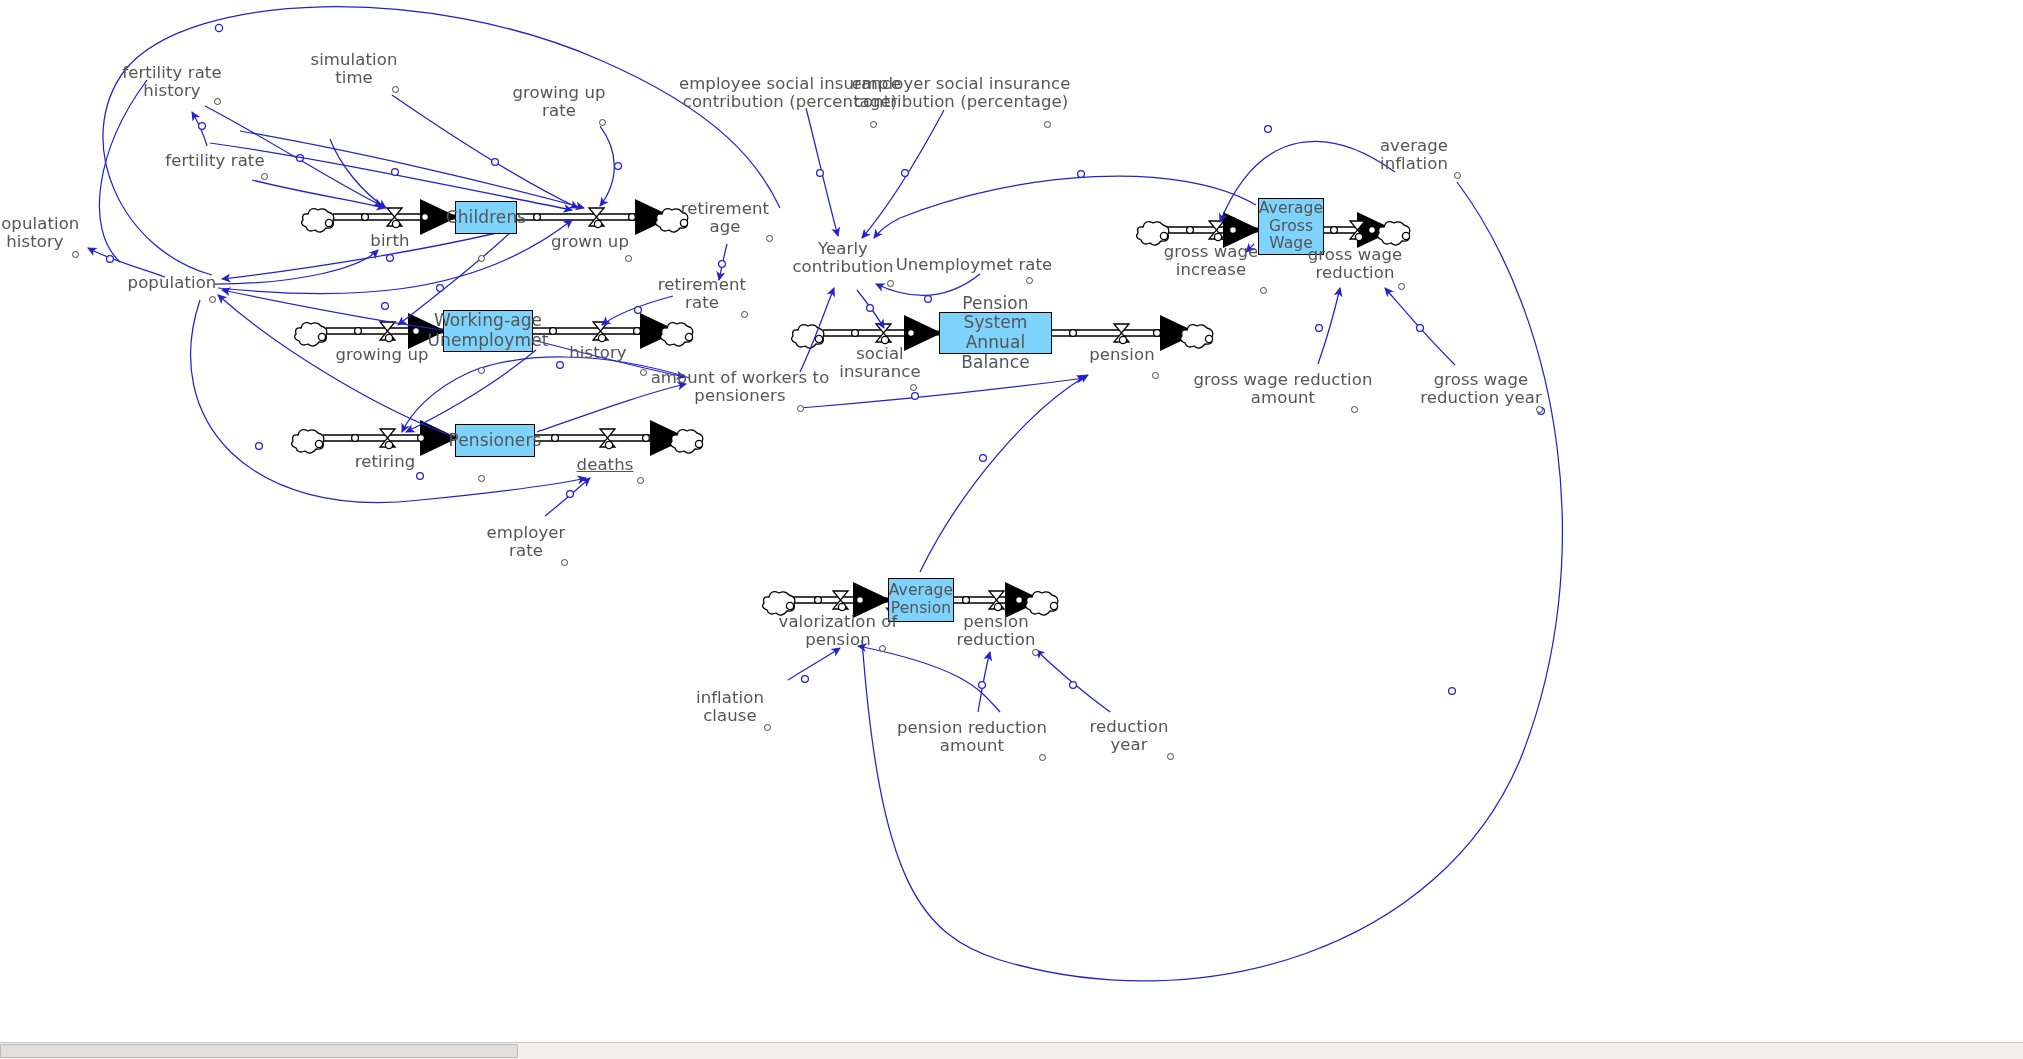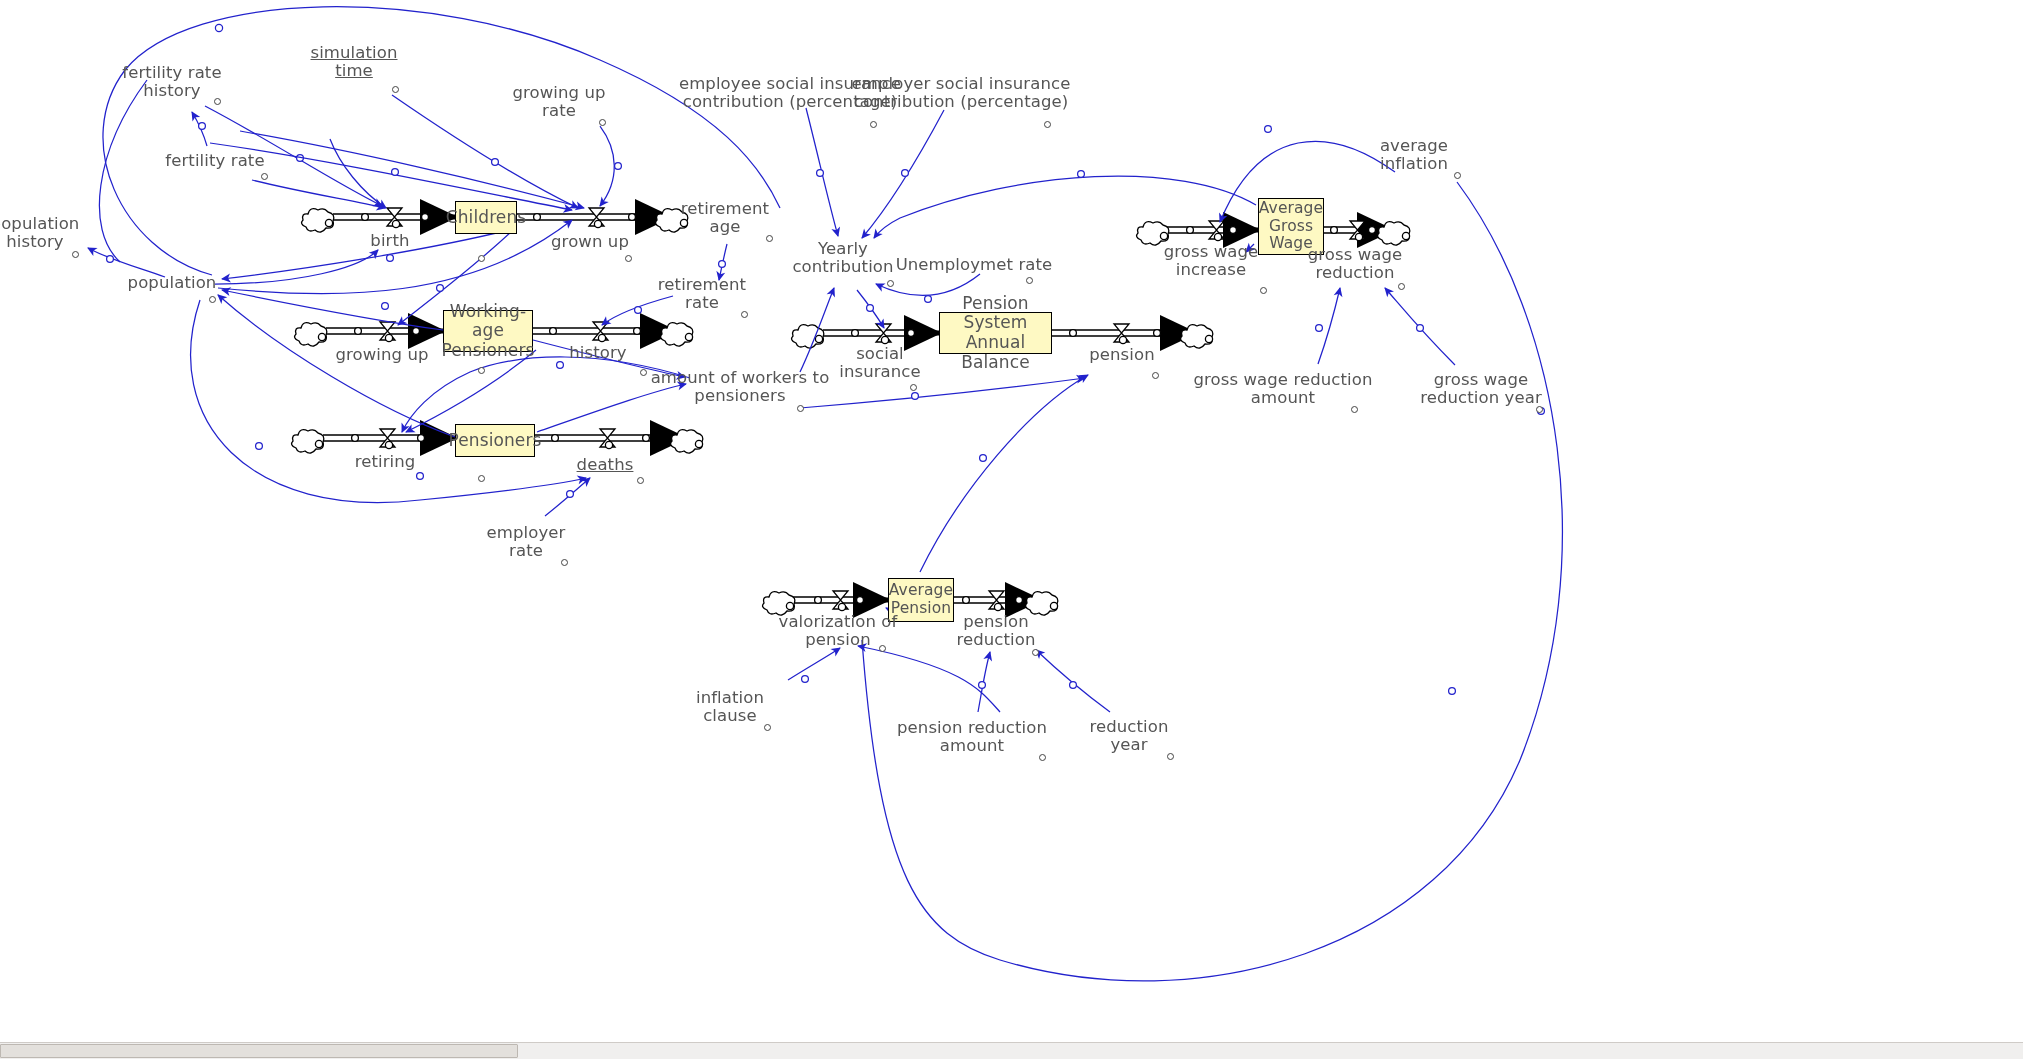--- a/index.html
+++ b/index.html
@@ -6,21 +6,21 @@
   html,body{margin:0;padding:0;background:#ffffff;}
   body{
     font-family:"DejaVu Sans","Liberation Sans",sans-serif;
     width:2023px;height:1059px;position:relative;overflow:hidden;
   }
   #canvas{position:absolute;left:0;top:0;width:2023px;height:1059px;}
   svg#wires{position:absolute;left:0;top:0;width:2023px;height:1059px;}
 
   
   .stock{
-    position:absolute;border:1.6px solid #000;background:#fef9c3;
+    position:absolute;border:1.6px solid #000;background:#7dd3fc;
     display:flex;align-items:center;justify-content:center;text-align:center;
     color:#555;font-size:17px;line-height:1.15;box-sizing:border-box;
     white-space:pre-line;letter-spacing:.1px;
   }
 
   
   .varlabel{
     position:absolute;color:#555;font-size:16.5px;line-height:1.12;
     text-align:center;white-space:pre-line;transform:translateX(-50%);
     letter-spacing:.1px;
@@ -328,21 +328,21 @@
 
       <path d="M1254,244 C1250,248 1248,250 1246,252" marker-end="url(#bArrow)"></path>
 
       <path d="M892,612 C890,610 888,609 886,608" marker-end="url(#bArrow)"></path>
     </g>
   </svg>
 
   <div class="stock" style="left:455px;top:201px;width:62px;height:33px;">Childrens</div>
 
   <div class="stock" style="left:443px;top:310px;width:90px;height:42px;">Working-age
-Pensioners</div>
+Unemploymet</div>
 
   <div class="stock" style="left:455px;top:424px;width:80px;height:33px;">Pensioners</div>
 
   <div class="stock" style="left:939px;top:312px;width:113px;height:42px;">Pension System
 Annual Balance</div>
 
   <div class="stock" style="left:1258px;top:198px;width:66px;height:57px;font-size:15.5px;">Average
 Gross
 Wage</div>
 
@@ -371,21 +371,21 @@
 history</div>
   <div class="anchor" style="left:72px;top:251px;"></div>
 
   <div class="varlabel" style="left:172px;top:64px;">fertility rate
 history</div>
   <div class="anchor" style="left:214px;top:98px;"></div>
 
   <div class="varlabel" style="left:215px;top:152px;">fertility rate</div>
   <div class="anchor" style="left:261px;top:173px;"></div>
 
-  <div class="varlabel" style="left:354px;top:44px;text-decoration:underline;">simulation
+  <div class="varlabel" style="left:354px;top:51px;">simulation
 time</div>
   <div class="anchor" style="left:392px;top:86px;"></div>
 
   <div class="varlabel" style="left:559px;top:84px;">growing up
 rate</div>
   <div class="anchor" style="left:599px;top:119px;"></div>
 
   <div class="varlabel" style="left:172px;top:274px;">population</div>
   <div class="anchor" style="left:209px;top:296px;"></div>
 

